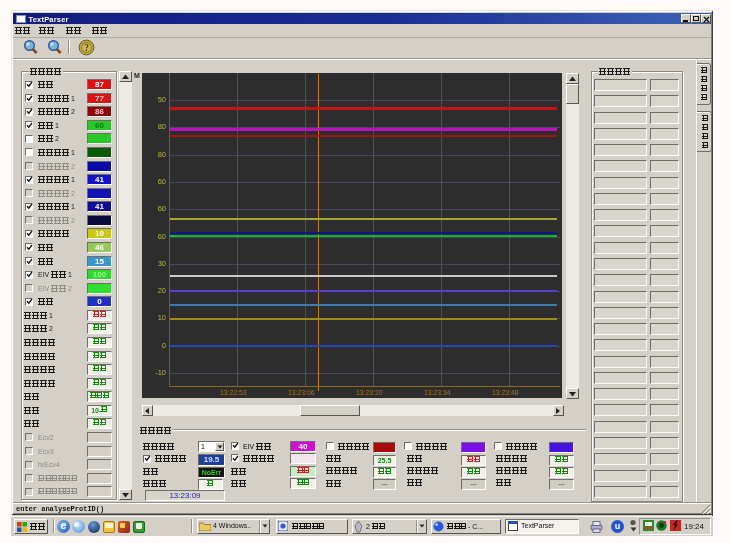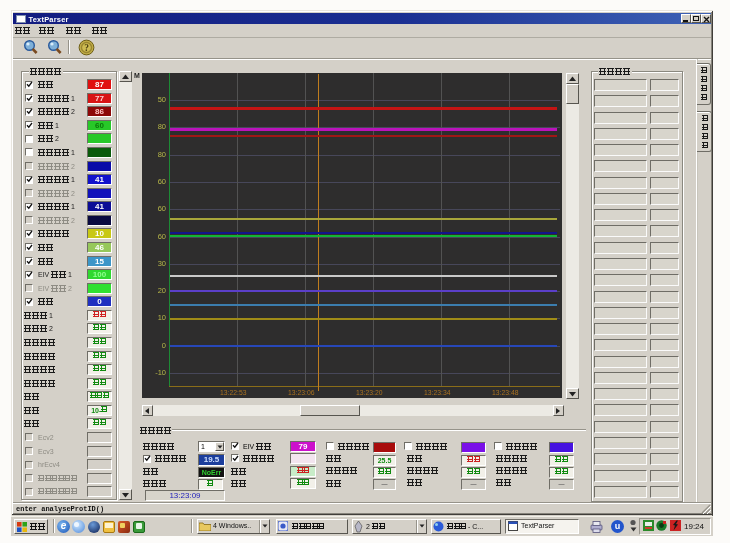--- a/index.html
+++ b/index.html
@@ -414,21 +414,21 @@
     </svg>
 <div class="abs lbl" style="left:243px;top:442.5px;">EIV</div>
     <div class="abs" style="left:256px;top:442.5px;"><span class="g" style="--c:#1a1a1a"></span><span class="g" style="--c:#1a1a1a"></span></div>
 <div class="abs" style="left:231px;top:454px;width:8px;height:8px;background:#fff;border:1px solid #6f6d66;border-right-color:#fff;border-bottom-color:#fff;"></div>
     <svg class="abs" style="left:232px;top:454.5px" width="7" height="7" viewBox="0 0 7 7">
       <path d="M1 3.2 L2.8 5.2 L6 1" stroke="#111" stroke-width="1.3" fill="none"></path>
     </svg>
 <div class="abs" style="left:243px;top:455px;"><span class="g" style="--c:#1a1a1a"></span><span class="g" style="--c:#1a1a1a"></span><span class="g" style="--c:#1a1a1a"></span><span class="g" style="--c:#1a1a1a"></span></div>
 <div class="abs" style="left:231px;top:467.5px;"><span class="g" style="--c:#1a1a1a"></span><span class="g" style="--c:#1a1a1a"></span></div>
 <div class="abs" style="left:231px;top:479.5px;"><span class="g" style="--c:#1a1a1a"></span><span class="g" style="--c:#1a1a1a"></span></div>
-<div class="abs vbox" style="left:290px;top:440.5px;width:26px;height:11px;background:#cc10cc;">79</div>
+<div class="abs vbox" style="left:290px;top:440.5px;width:26px;height:11px;background:#cc10cc;">40</div>
 <div class="abs vbox" style="left:290px;top:453px;width:26px;height:11px;background:#f2e4ee;"></div>
 <div class="abs vbox" style="left:290px;top:465.5px;width:26px;height:11px;background:#c8ecc8;"><span class="g s6" style="--c:#cc2020"></span><span class="g s6" style="--c:#cc2020"></span></div>
 <div class="abs vbox" style="left:290px;top:477.5px;width:26px;height:11px;background:#f2f0e9;"><span class="g s6" style="--c:#108a10"></span><span class="g s6" style="--c:#108a10"></span></div>
 <div class="abs" style="left:326px;top:441.5px;width:8px;height:8px;background:#fff;border:1px solid #6f6d66;border-right-color:#fff;border-bottom-color:#fff;"></div>
 <div class="abs" style="left:338px;top:442.5px;"><span class="g" style="--c:#1a1a1a"></span><span class="g" style="--c:#1a1a1a"></span><span class="g" style="--c:#1a1a1a"></span><span class="g" style="--c:#1a1a1a"></span></div>
 <div class="abs" style="left:326px;top:455px;"><span class="g" style="--c:#1a1a1a"></span><span class="g" style="--c:#1a1a1a"></span></div>
 <div class="abs" style="left:326px;top:467px;"><span class="g" style="--c:#1a1a1a"></span><span class="g" style="--c:#1a1a1a"></span><span class="g" style="--c:#1a1a1a"></span><span class="g" style="--c:#1a1a1a"></span></div>
 <div class="abs" style="left:326px;top:479.5px;"><span class="g" style="--c:#1a1a1a"></span><span class="g" style="--c:#1a1a1a"></span></div>
 <div class="abs vbox" style="left:373px;top:442px;width:23px;height:11px;background:#a80c0c;"></div>
 <div class="abs vbox" style="left:373px;top:454.5px;width:23px;height:11px;background:#f2f0e9;color:#108a10;font-size:7px;">25.5</div>

